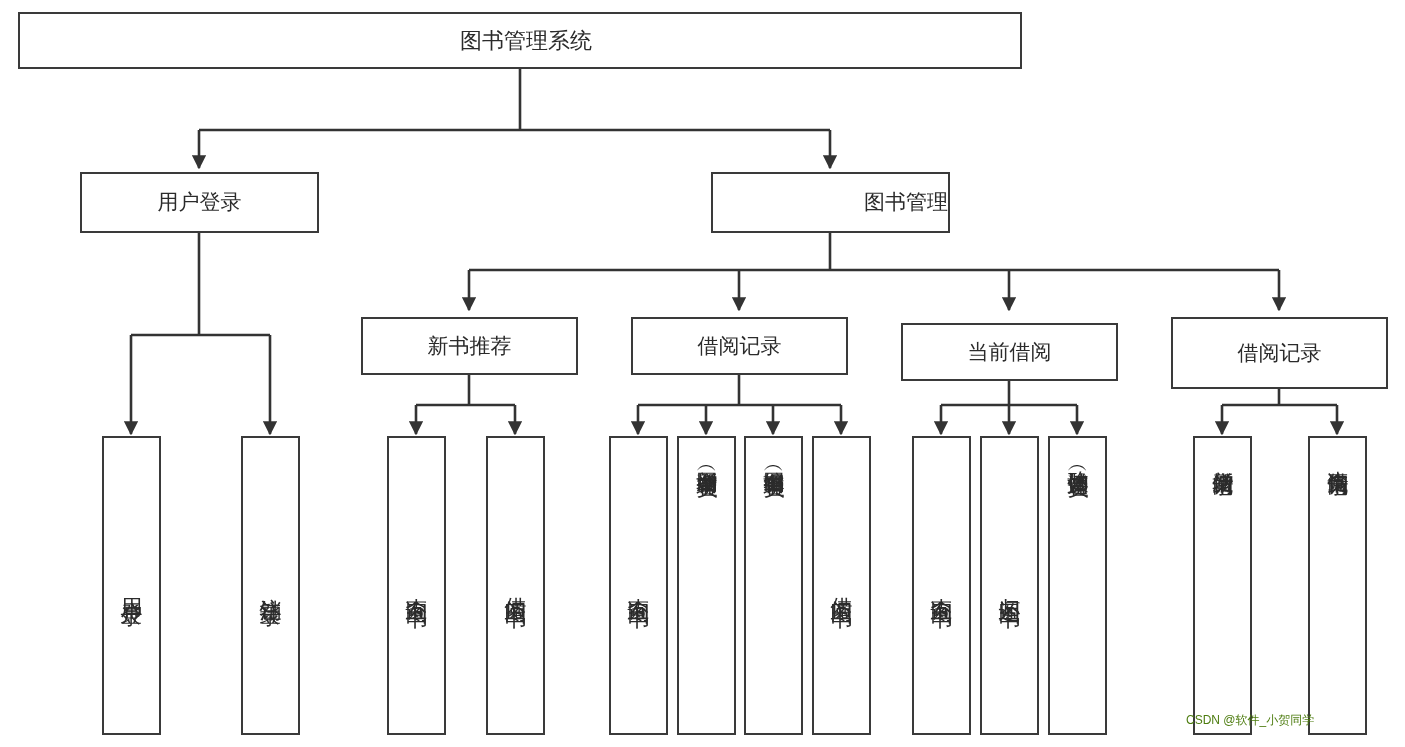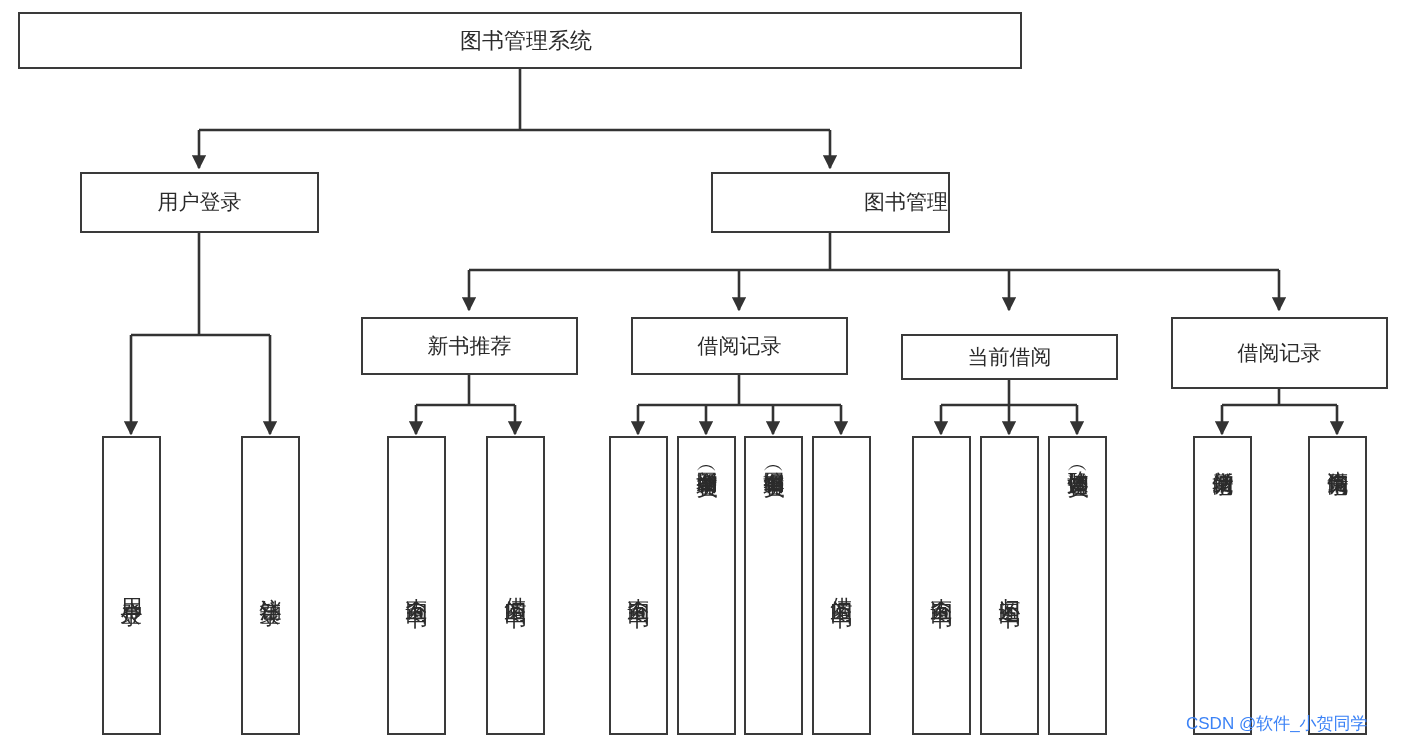--- a/index.html
+++ b/index.html
@@ -64,22 +64,22 @@
     letter-spacing: 1px;
   }
   .node.vert.centered {
     align-items: center;
     padding-top: 0;
   }
   .watermark {
     position: absolute;
     left: 1186px;
     top: 712px;
-    font-size: 17px;
-    color: #3b82f6;
+    font-size: 12px;
+    color: #4d7c0f;
     white-space: nowrap;
     z-index: 3;
     font-family: "Liberation Sans", sans-serif;
   }
 </style>
 </head>
 <body>
 
 <div id="canvas">
 
@@ -146,21 +146,21 @@
   </div>
 
   <div class="node horiz" style="left:361px; top:317px; width:217px; height:58px;">
     <span class="label">新书推荐</span>
   </div>
 
   <div class="node horiz" style="left:631px; top:317px; width:217px; height:58px;">
     <span class="label">借阅记录</span>
   </div>
 
-  <div class="node horiz" style="left:901px; top:334px; width:217px; height:46px;">
+  <div class="node horiz" style="left:901px; top:323px; width:217px; height:58px;">
     <span class="label">当前借阅</span>
   </div>
 
   <div class="node horiz" style="left:1171px; top:317px; width:217px; height:72px;">
     <span class="label">借阅记录</span>
   </div>
 
   <div class="node vert centered" style="left:102px; top:436px; width:59px; height:299px;">
     <span class="label">用户登录</span>
   </div>

